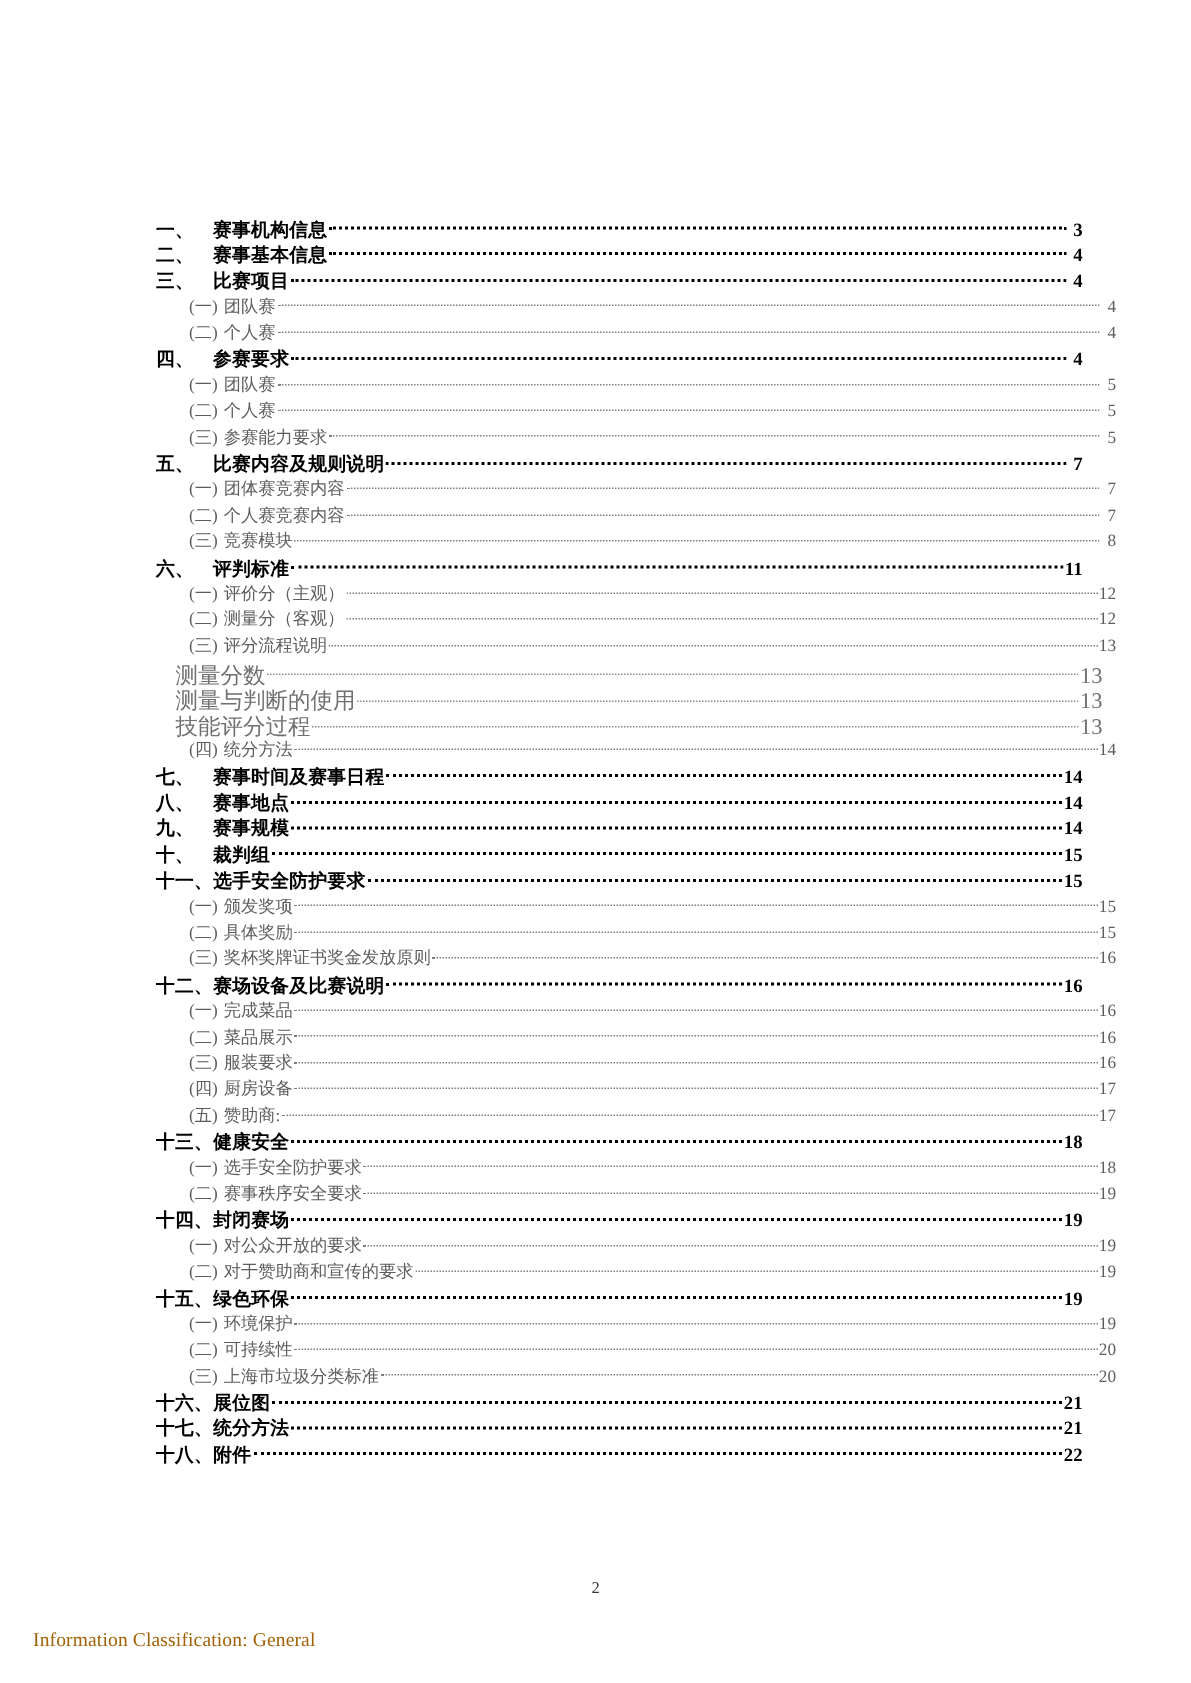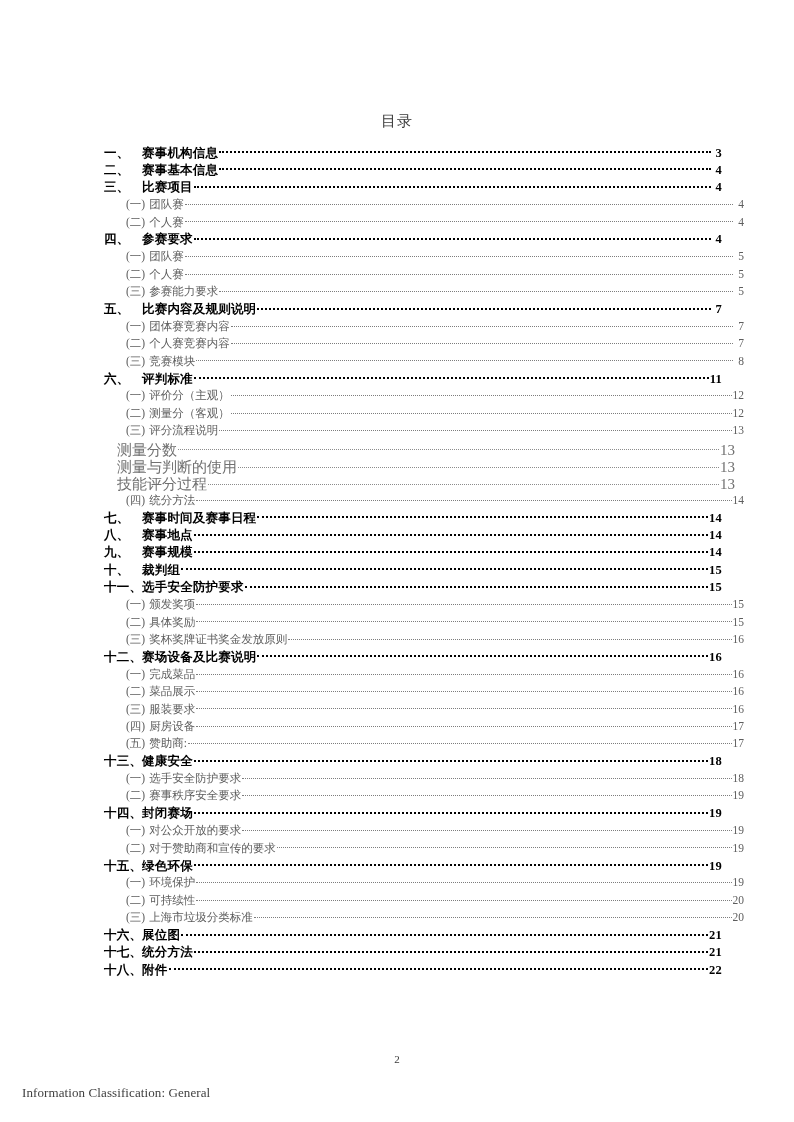--- a/index.html
+++ b/index.html
@@ -138,30 +138,29 @@
     text-align: center;
     font-size: 11px;
     color: #3a3a3a;
   }
   .classification {
     position: absolute;
     top: 1085px;
     left: 22px;
     font-family: "Liberation Serif", "DejaVu Serif", serif;
     font-size: 13px;
-    color: #404040;
+    color: #a16207;
     letter-spacing: 0.1px;
   }
 </style>
 </head>
 <body>
 
 <div class="page">
 
-  <div class="toc-title">目录</div>
 
   <div class="toc" id="toc-list">
       <div class="toc-entry lvl1">
         <span class="label"><span class="num">一、</span><span class="txt">赛事机构信息</span></span>
         <span class="leader"></span>
         <span class="pageno">3</span>
       </div>
       <div class="toc-entry lvl1">
         <span class="label"><span class="num">二、</span><span class="txt">赛事基本信息</span></span>
         <span class="leader"></span>

